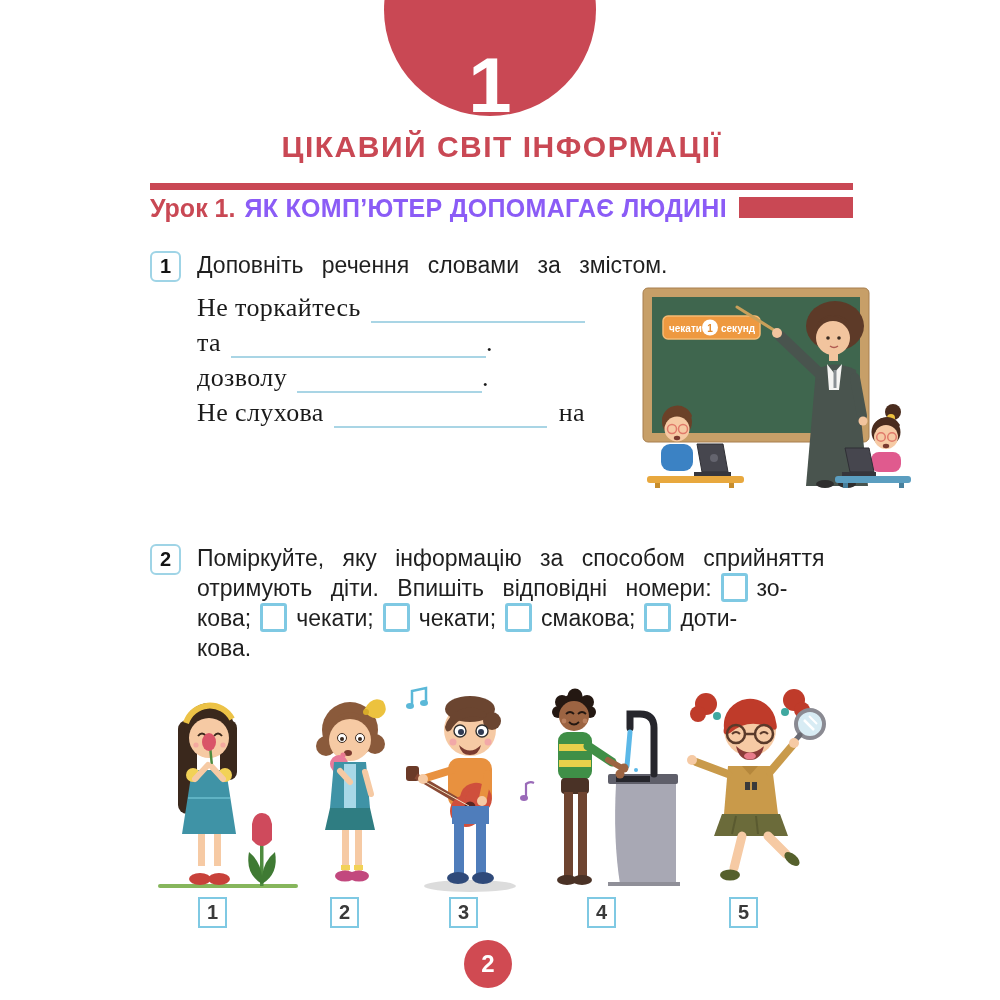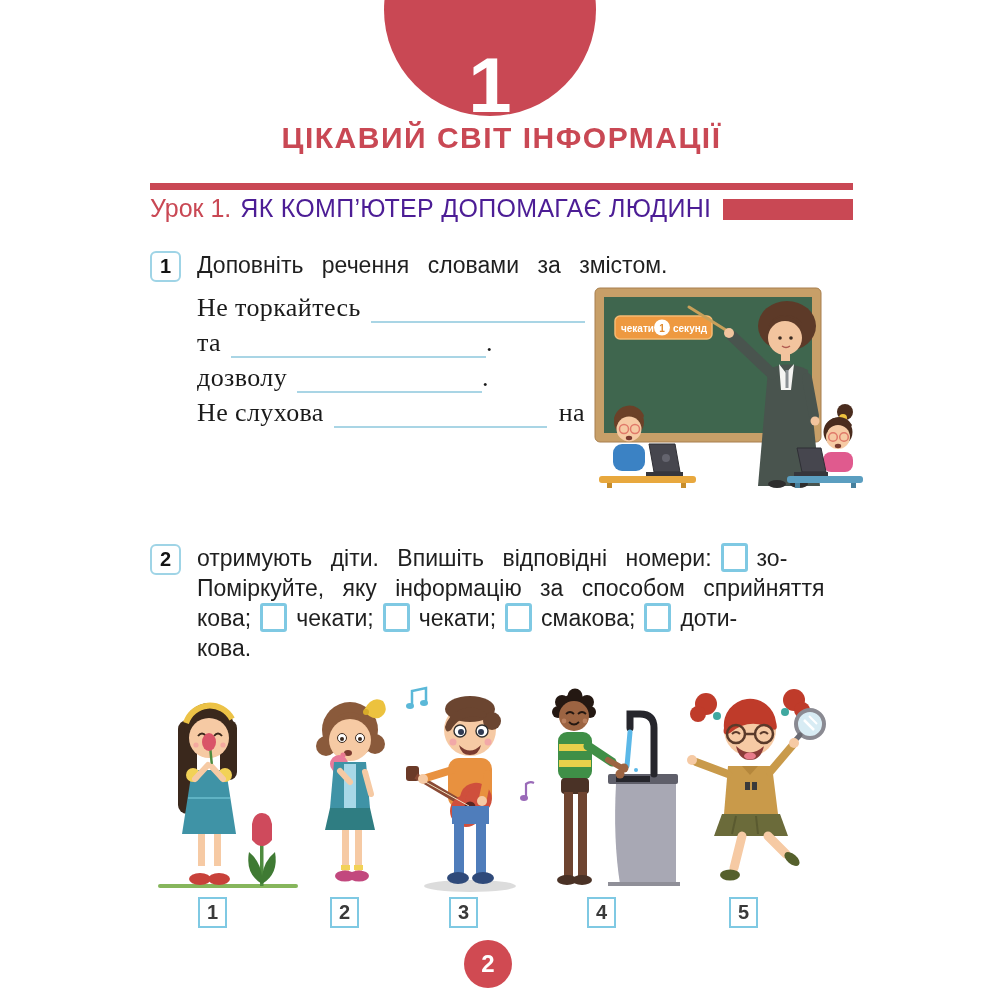--- a/index.html
+++ b/index.html
@@ -5,37 +5,37 @@
   html,body { margin:0; padding:0; background:#fff; }
   #page {
     position:relative; width:1000px; height:1000px; background:#ffffff;
     font-family:"Liberation Sans", sans-serif; overflow:hidden;
   }
   
   .chapter-circle { position:absolute; left:384px; top:-96px; width:212px; height:212px;
     border-radius:50%; background:#c94854; }
   .chapter-num { position:absolute; left:384px; top:46px; width:212px; text-align:center;
     font-size:78px; line-height:78px; font-weight:bold; color:#fff; }
-  .chapter-title { position:absolute; left:150px; top:121px; width:703px; text-align:center;
+  .chapter-title { position:absolute; left:150px; top:130px; width:703px; text-align:center;
     font-size:30px; font-weight:bold; color:#c94854; letter-spacing:1.5px; }
   .lesson { position:absolute; left:150px; top:183px; width:703px; }
   .lesson-bar { height:7px; background:#c94854; }
-  .lesson-row { margin-top:4px; display:flex; align-items:flex-end; font-size:25px; font-weight:normal; white-space:nowrap; }
+  .lesson-row { margin-top:4px; display:flex; align-items:center; font-size:25px; font-weight:bold; white-space:nowrap; }
   .lesson-prefix { color:#c94854; margin-right:9px; }
-  .lesson-title { color:#4c1d95; letter-spacing:0.3px; }
+  .lesson-title { color:#8b5cf6; letter-spacing:0.3px; }
   .lesson-block { flex:1; height:21px; background:#c94854; margin-left:12px; margin-bottom:3px; }
   
   .ex { position:absolute; left:150px; width:705px; display:flex; align-items:flex-start; }
   #ex1 { top:250px; } #ex2 { top:543px; }
   .badge { width:27px; height:27px; border:2px solid #9fd4e6; border-radius:6px; background:#fff;
     font-weight:bold; font-size:20px; color:#141414; text-align:center; line-height:27px;
     flex:none; margin-right:16px; margin-top:1px; }
   .ex-body { flex:1; font-size:23px; color:#1f1f1f; }
   .sans-line { line-height:30px; word-spacing:12px; white-space:nowrap; }
-  .ex1-row { display:flex; margin-top:8px; }
+  .ex1-row { display:flex; margin-top:8px;gap:48px; }
   .serif-col { width:388px; font-family:"Liberation Serif", serif; font-size:26px;
     color:#1a1a1a; letter-spacing:0.4px; flex:none; }
   .sline { display:flex; align-items:flex-end; height:35px; }
   .sline .w { white-space:nowrap; }
   .sline .just { word-spacing:12px; }
   .blank { border-bottom:2px solid #a9d5e5; height:26px; display:inline-block; }
   .blank.grow { flex:1; margin-left:10px; }
   .blank.w255 { width:255px; margin-left:10px; }
   .blank.w185 { width:185px; margin-left:10px; }
   .blank.mid { flex:1; margin:0 12px 0 10px; }
@@ -163,24 +163,24 @@
             </g>
           </svg>
         </div>
       </div>
     </div>
   </div>
 
   <div class="ex" id="ex2">
     <div class="badge">2</div>
     <div class="ex-body">
+      <div class="sans-line">Поміркуйте, яку інформацію за способом сприйняття</div>
       <div class="sans-line">
         <span>отримують діти. Впишіть відповідні номери:</span><span class="cbox"></span><span>зо-</span>
       </div>
-      <div class="sans-line">Поміркуйте, яку інформацію за способом сприйняття</div>
       <div class="sans-line">
         <span>кова;</span><span class="cbox"></span><span>чекати;</span><span class="cbox"></span><span>чекати;</span><span class="cbox"></span><span>смакова;</span><span class="cbox"></span><span>доти-</span>
       </div>
       <div class="sans-line">кова.</div>
     </div>
   </div>
 
   <div class="kids">
 
     <svg id="kid1" width="150" height="218" viewBox="0 0 150 218">

